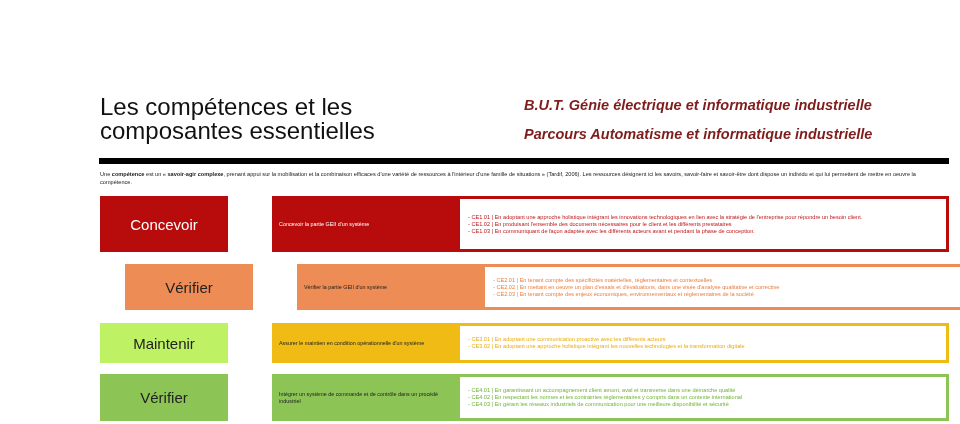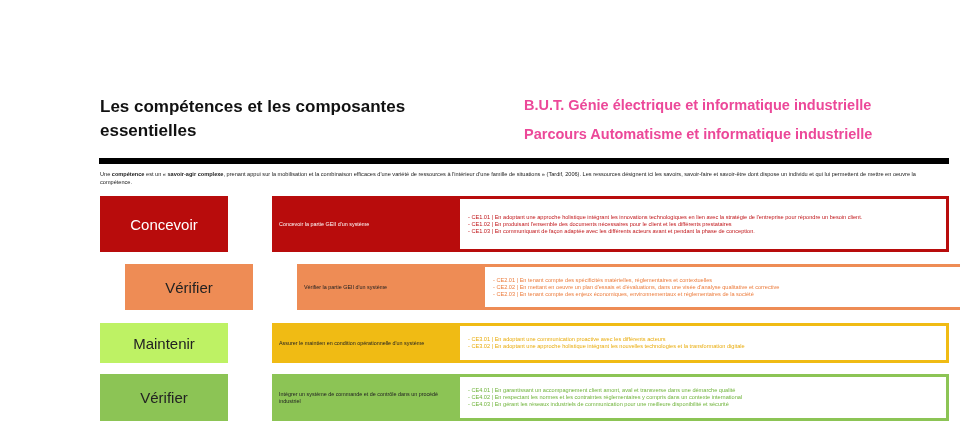--- a/index.html
+++ b/index.html
@@ -1,18 +1,18 @@
 <!DOCTYPE html>
 <html><head>
   <meta charset="utf-8">
   <style>
     html, body { margin: 0; padding: 0; background: #ffffff; }
     body { width: 960px; height: 424px; position: relative; overflow: hidden; font-family: "Liberation Sans", sans-serif; color: #111; }
-    .title { position: absolute; left: 100px; top: 95px; width: 400px; font-size: 17px; font-weight: bold; line-height: 24px; color: #111; }
-    .subtitle { position: absolute; left: 524px; font-size: 14.5px; font-weight: bold; color: #ec4899; white-space: nowrap; }
+    .title { position: absolute; left: 100px; top: 95px; width: 400px; font-size: 24px; font-weight: normal; line-height: 24px; color: #111; }
+    .subtitle { position: absolute; left: 524px; font-size: 14.5px; font-weight: bold; color: #7f1d1d; white-space: nowrap; font-style: italic; }
     .sub1 { top: 97px; }
     .sub2 { top: 126px; }
     .rule { position: absolute; left: 99px; top: 158px; width: 850px; height: 6px; background: #000; }
     .intro { position: absolute; left: 100px; top: 170px; width: 848px; font-size: 5.6px; line-height: 8px; color: #222; }
     .intro b { font-weight: bold; }
     .row { position: absolute; left: 100px; width: 849px; }
     .label-box { position: absolute; left: 0; top: 0; width: 128px; height: 100%; display: flex; align-items: center; justify-content: center; font-size: 15px; }
     .comp-box { position: absolute; left: 172px; top: 0; width: 677px; height: 100%; }
     .comp-text { position: absolute; left: 7px; top: 0; width: 175px; height: 100%; display: flex; align-items: center; font-size: 5.4px; line-height: 7px; }
     .ce-box { position: absolute; left: 188px; top: 3px; right: 3px; bottom: 3px; background: #fff; display: flex; flex-direction: column; justify-content: center; padding: 0 8px; box-sizing: border-box; font-size: 5.6px; line-height: 7px; }

